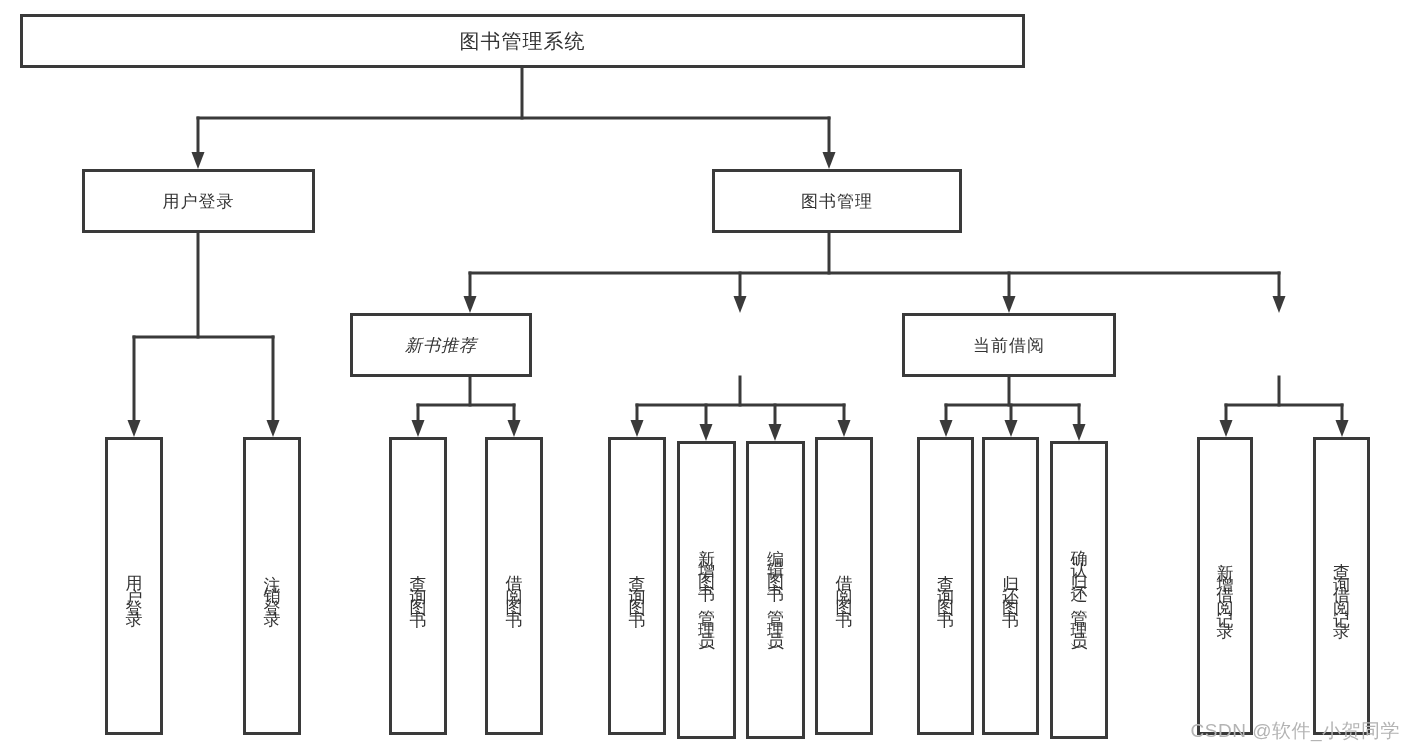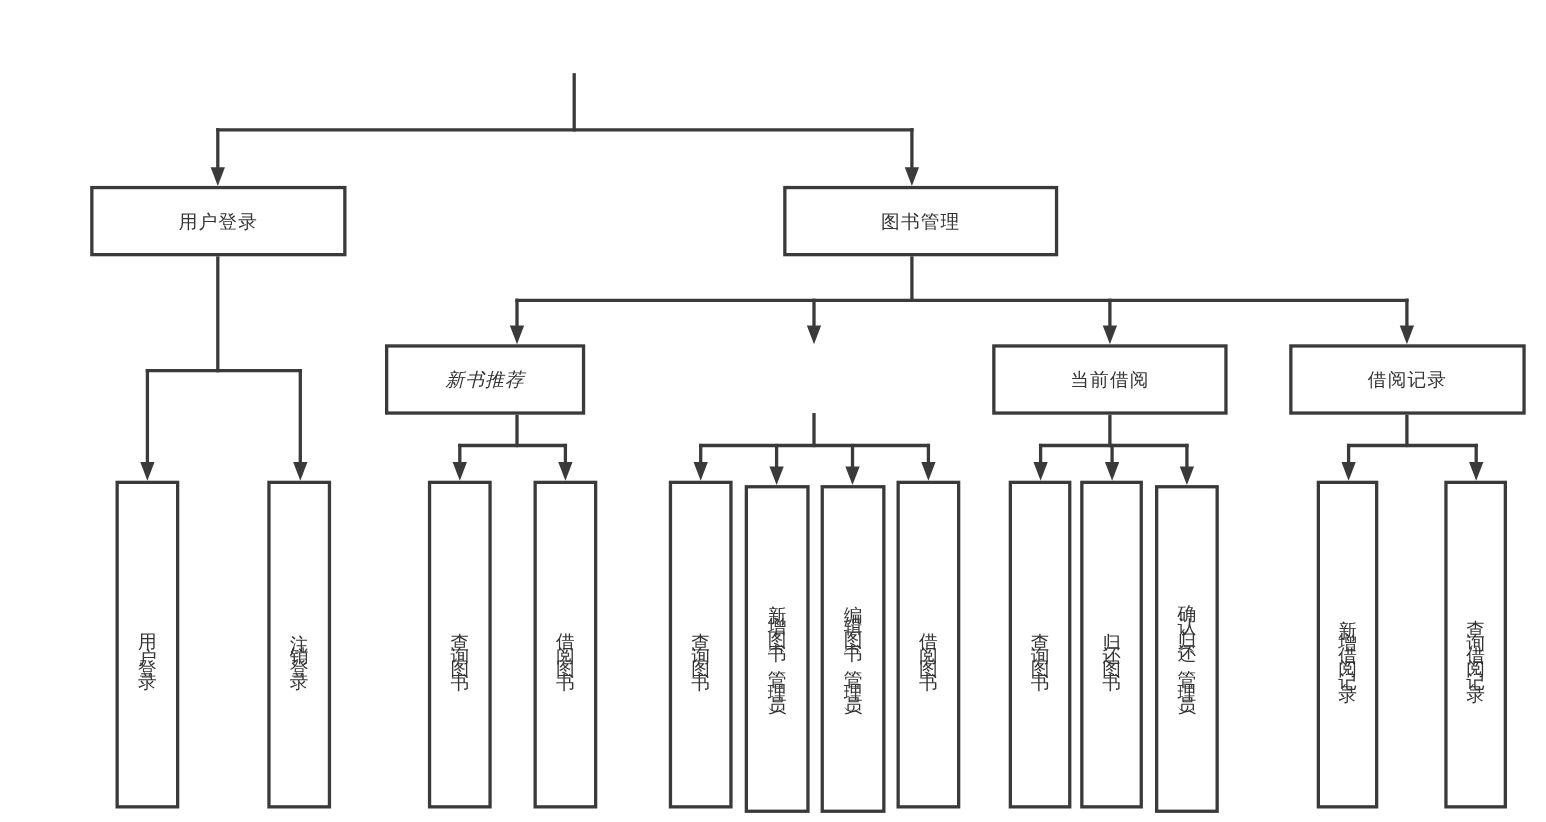--- a/index.html
+++ b/index.html
@@ -124,27 +124,27 @@
     <g>
       <line x1="1279" y1="377" x2="1279" y2="405"></line>
       <line x1="1226" y1="405" x2="1342" y2="405"></line>
       <line x1="1226" y1="405" x2="1226" y2="426"></line>
       <polygon points="1219.5,420 1232.5,420 1226,437" stroke="none"></polygon>
       <line x1="1342" y1="405" x2="1342" y2="426"></line>
       <polygon points="1335.5,420 1348.5,420 1342,437" stroke="none"></polygon>
     </g>
   </svg>
 
+  <div class="box root" style="left:20px; top:14px; width:1005px; height:54px;">图书管理系统</div>
 
   <div class="box" style="left:82px; top:169px; width:233px; height:64px;">用户登录</div>
   <div class="box" style="left:712px; top:169px; width:250px; height:64px;">图书管理</div>
 
   <div class="box" style="left:350px; top:313px; width:182px; height:64px;font-style:italic;">新书推荐</div>
   <div class="box" style="left:902px; top:313px; width:214px; height:64px;text-align:right;">当前借阅</div>
-  <div class="box" style="left:1172px; top:313px; width:215px; height:64px;">借阅记录</div>
 
   <div class="box vbox" style="left:105px; top:437px; width:58px; height:298px;">
     <span>用户登录</span>
   </div>
   <div class="box vbox" style="left:243px; top:437px; width:58px; height:298px;">
     <span>注销登录</span>
   </div>
 
   <div class="box vbox" style="left:389px; top:437px; width:58px; height:298px;">
     <span>查询图书</span>
@@ -176,14 +176,15 @@
     <span>确认归还（管理员）</span>
   </div>
 
   <div class="box vbox" style="left:1197px; top:437px; width:56px; height:298px;">
     <span>新增借阅记录</span>
   </div>
   <div class="box vbox" style="left:1313px; top:437px; width:57px; height:298px;">
     <span>查询借阅记录</span>
   </div>
 
+  <div class="watermark">CSDN @软件_小贺同学</div>
 
 </div>
 
 </body></html>

